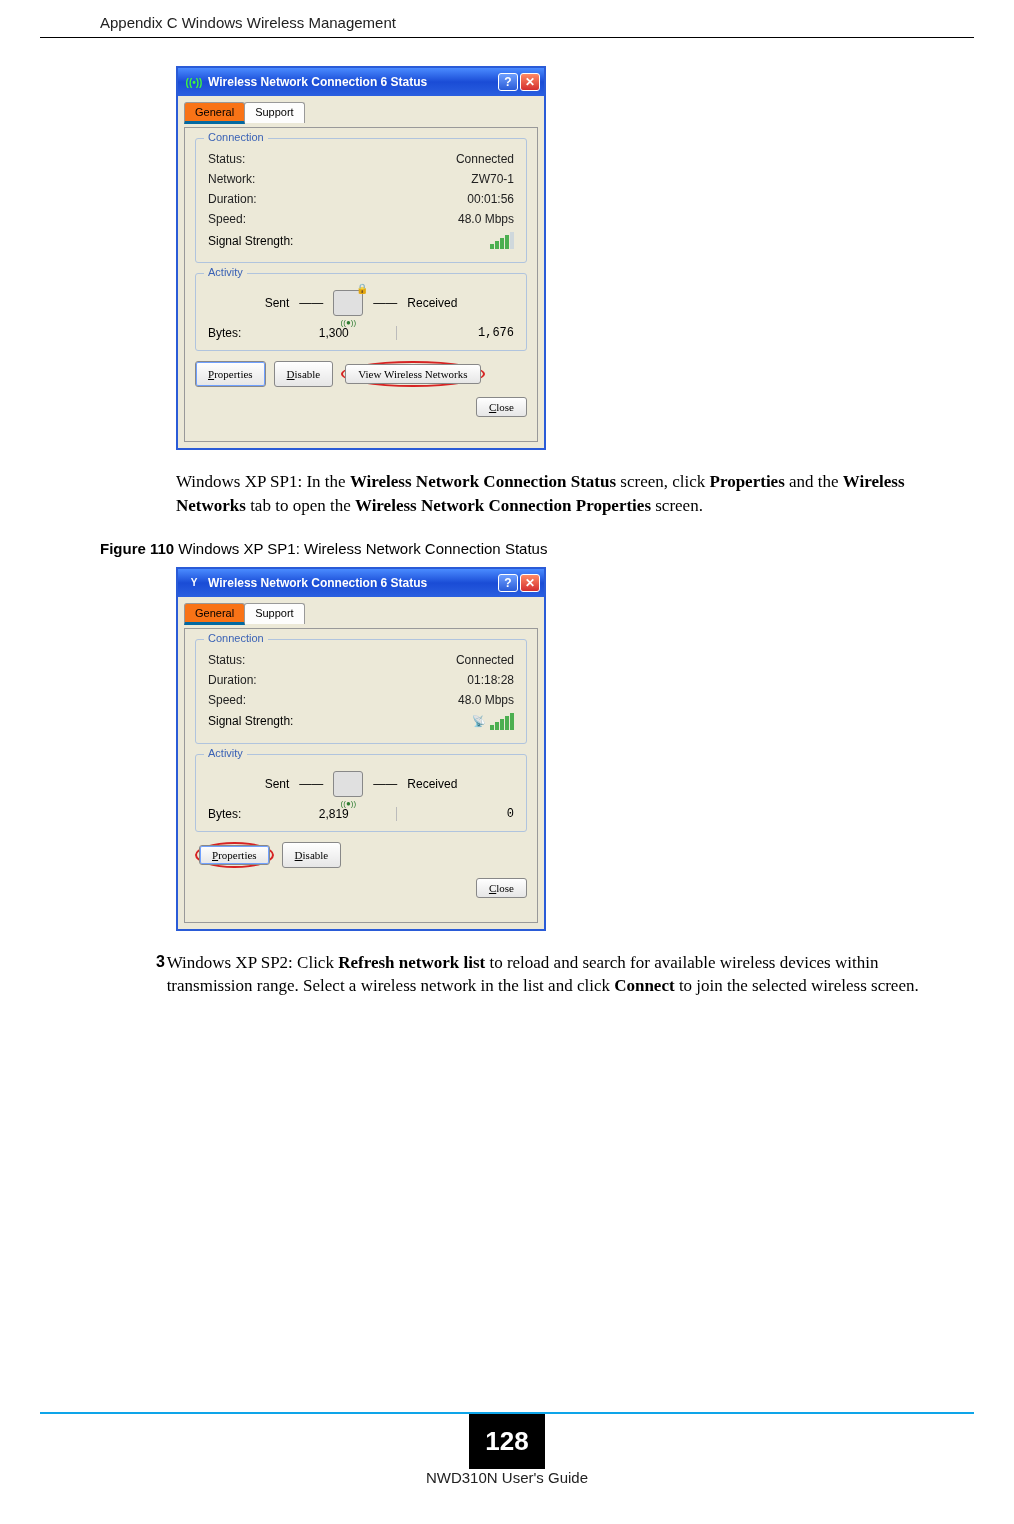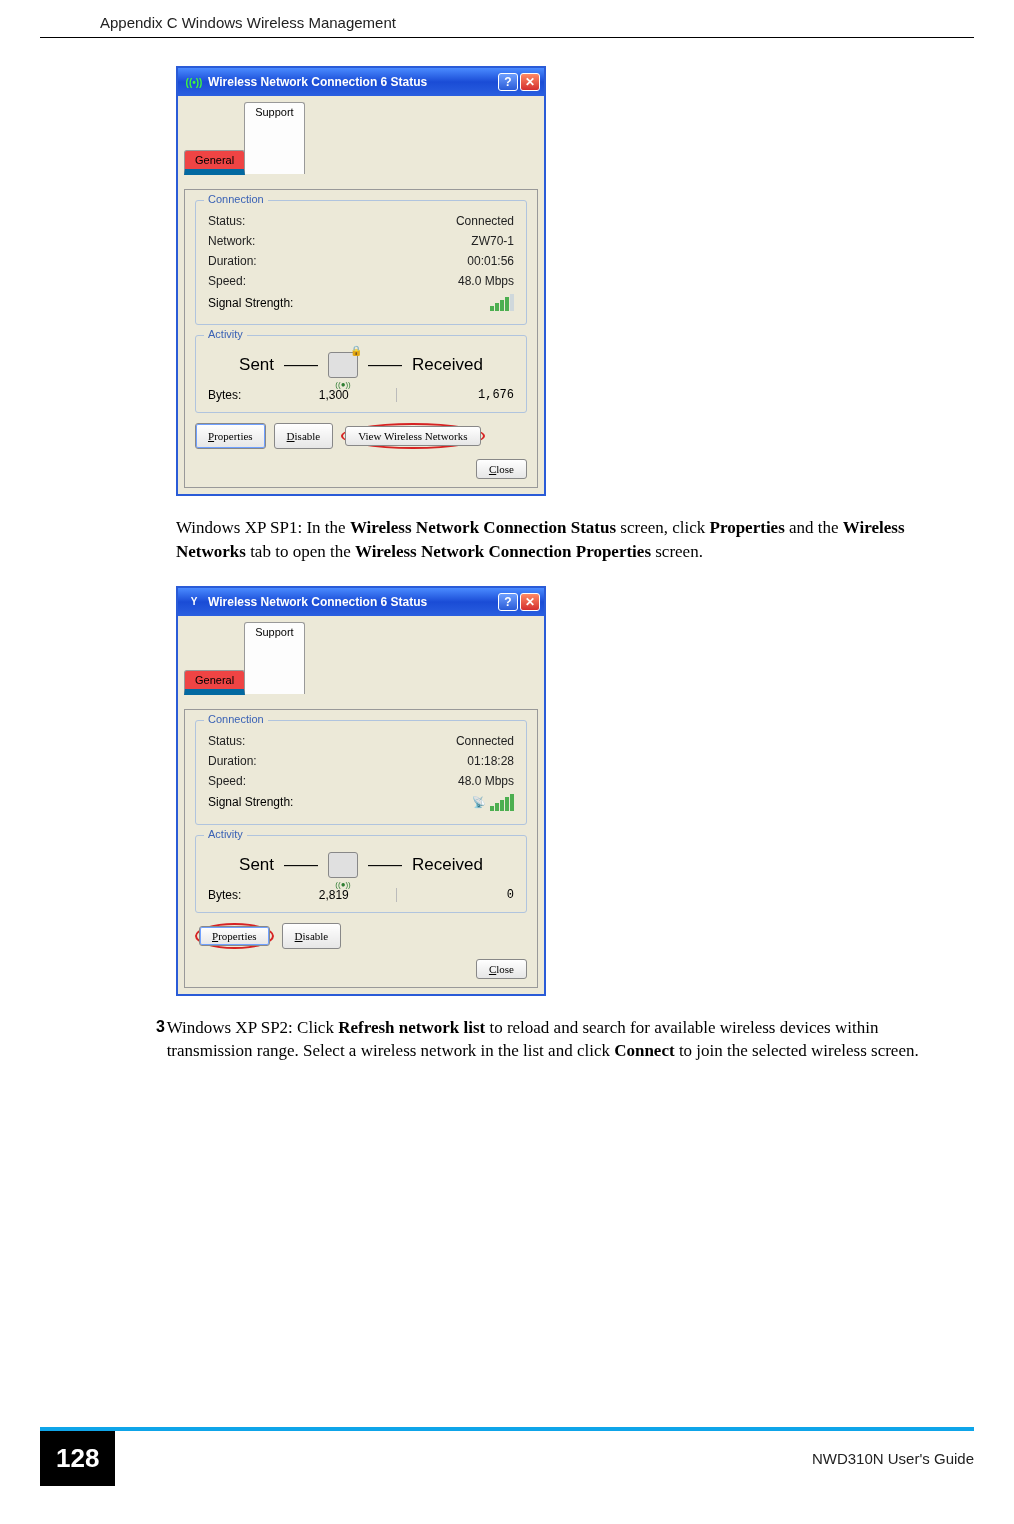--- a/index.html
+++ b/index.html
@@ -72,26 +72,26 @@
     .tabs { display: flex; padding: 6px 6px 0 6px; background: #ece9d8; }
     .tab {
       border: 1px solid #999;
       border-bottom: none;
       padding: 3px 10px;
       font-size: 11px;
       background: #fdfdfd;
       border-radius: 3px 3px 0 0;
       margin-right: -1px;
     }
-    .tab.active { background: #ef4444; position: relative; z-index: 1; border-bottom:6px solid #0369a1; margin-bottom:-1px;margin-top:48px;}
+    .tab.active { background: #f97316; position: relative; z-index: 1; border-bottom:3px solid #0369a1; margin-bottom:-1px;}
     .panel {
-      margin: 15px 6px 6px 6px;
+      margin: 4px 6px 6px 6px;
       background: #ece9d8;
       border: 1px solid #999;
-      padding: 10px 10px 8px 10px;
+      padding: 10px 10px 24px 10px;
     }
     .group {
       border: 1px solid #b0c4de;
       border-radius: 3px;
       padding: 10px 12px 10px 12px;
       margin-bottom: 10px;
       position: relative;
     }
     .group-legend {
       position: absolute;
@@ -125,21 +125,21 @@
     .signal-bars span:nth-child(4){height:14px}
     .signal-bars span:nth-child(5){height:17px;background:#cfd8dc}
     .signal-bars.sp1 span { background:#4caf50; }
     .signal-bars.sp1 span:nth-child(5){background:#4caf50}
     .activity-row {
       display:flex;
       align-items:center;
       justify-content:center;
       gap: 10px;
       padding: 6px 0 10px 0;
-      font-size:17px;
+      font-size:12px;
     }
     .monitor-icon {
       width: 30px; height: 26px;
       background: #e0e0e0;
       border: 1px solid #888;
       border-radius: 3px;
       position: relative;
     }
     .monitor-icon::after{
       content:"((●))";
@@ -192,25 +192,26 @@
       margin: 14px 0 0 56px;
       max-width: 790px;
       display:flex;
     }
     .step-num { font-weight:bold; font-family:Arial; font-size:16px; width:20px; }
     .footer {
       position: absolute;
       bottom: 38px;
       left: 40px;
       right: 40px;
-      border-top: 4px solid #0ea5e9;
+      border-top: 2px solid #0ea5e9;
       display: flex;
       align-items: center;
       justify-content: space-between;
       padding-top: 0;
+      flex-direction: column;
     }
     .page-badge {
       background: #000;
       color: #fff;
       font-weight: bold;
       font-size: 26px;
       padding: 12px 16px;
     }
     .footer-text { font-size: 15px; color: #222; }
     .underline { text-decoration: underline; }
@@ -297,20 +298,23 @@
       <div class="bottom-close">
         <button class="win-btn"><span class="underline">C</span>lose</button>
       </div>
     </div>
   </div>
 
   <p class="para">
     <span>Windows XP SP1: In the </span><b>Wireless Network Connection Status</b><span> screen, click </span><b>Properties</b><span> and the </span><b>Wireless Networks</b><span> tab to open the </span><b>Wireless Network Connection Properties</b><span> screen.</span>
   </p>
 
+  <div class="figure-caption">
+    <b>Figure 110</b><span>   Windows XP SP1: Wireless Network Connection Status</span>
+  </div>
 
   <div class="dialog">
     <div class="titlebar">
       <span class="titlebar-icon antenna2">Y</span>
       <span class="titlebar-title">Wireless Network Connection 6 Status</span>
       <div class="titlebar-btns">
         <div class="titlebar-btn help-btn">?</div>
         <div class="titlebar-btn close-btn">✕</div>
       </div>
     </div>

